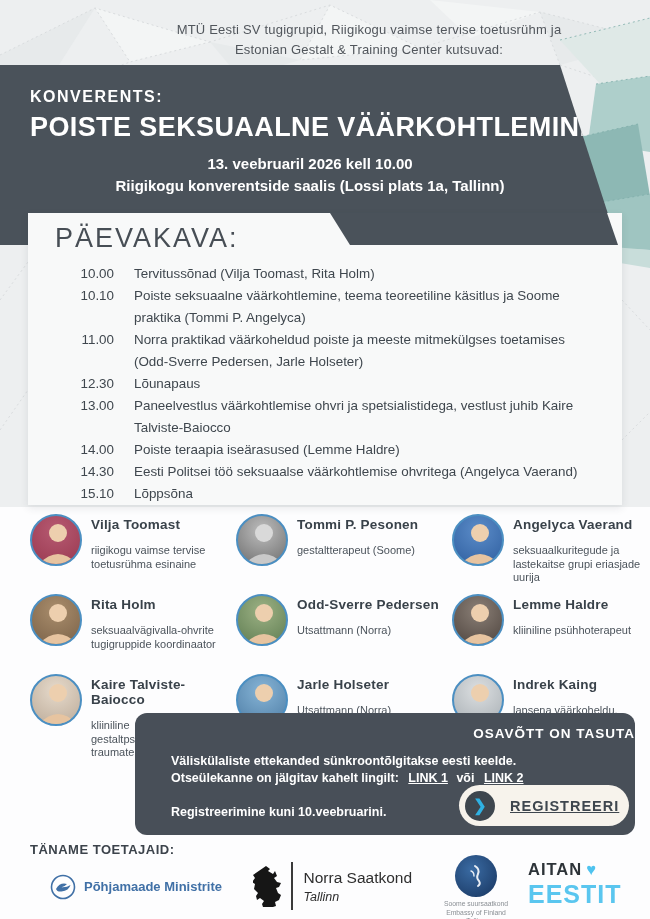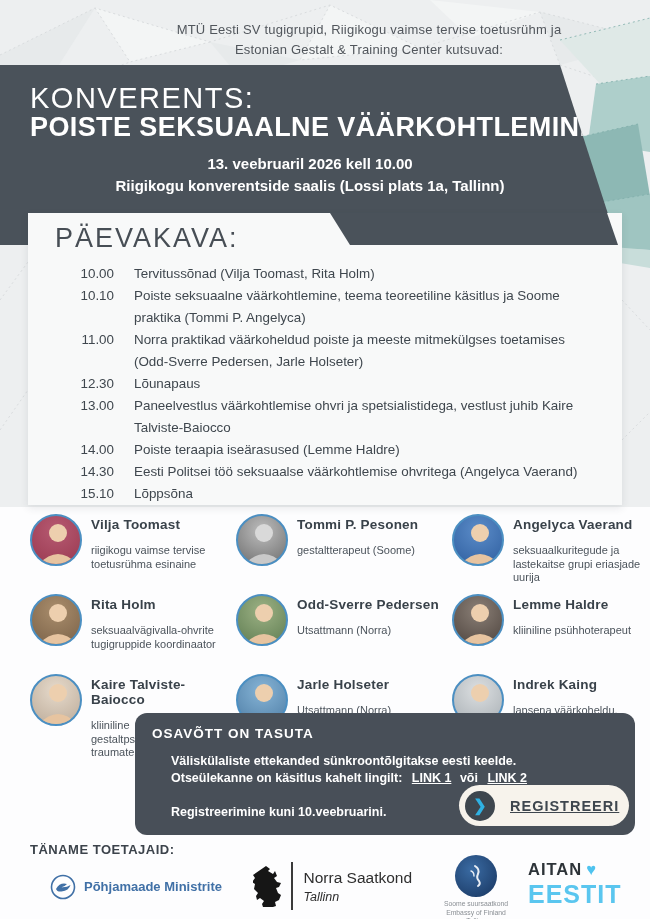--- a/index.html
+++ b/index.html
@@ -22,22 +22,22 @@
 
   
   .banner {
     position:absolute; top:65px; left:0; width:650px; height:180px; z-index:2;
     background:#4a525a;
     -webkit-clip-path:polygon(0 0, 560px 0, 618px 100%, 0 100%);
     clip-path:polygon(0 0, 560px 0, 618px 100%, 0 100%);
     color:#ffffff;
   }
   .banner .kicker {
-    position:absolute; left:30px; top:17px;
-    font-size:29px; font-weight:400; letter-spacing:1.5px;
+    position:absolute; left:30px; top:23px;
+    font-size:16px; font-weight:700; letter-spacing:1.5px;
   }
   .banner .title {
     position:absolute; left:30px; top:47px; width:580px;
     font-size:27px; font-weight:800; letter-spacing:.4px; white-space:nowrap;
   }
   .banner .when, .banner .where {
     position:absolute; left:0; width:620px; text-align:center; font-weight:700;
   }
   .banner .when  { top:90px;  font-size:15px; }
   .banner .where { top:112px; font-size:15px; }
@@ -86,21 +86,21 @@
   .sp-text { padding-top:3px; }
   .sp-name { font-size:13.5px; font-weight:700; color:#39424a; letter-spacing:.2px; }
   .sp-role { font-size:11px; line-height:13.5px; color:#4b535b; margin-top:12px; max-width:138px; }
 
   
   .info-box {
     position:absolute; left:135px; top:713px; width:500px; height:122px; z-index:3;
     background:#484f58; border-radius:12px; color:#ffffff;
   }
   .info-title {
-    position:absolute; top:13px; left:0; width:100%; text-align:left;
+    position:absolute; top:13px; left:0; width:100%; text-align:right;
     font-size:13.5px; font-weight:700; letter-spacing:1px;padding-left:17px;
   }
   .info-l1 { position:absolute; left:36px; top:41px; font-size:12.5px; font-weight:700; }
   .info-l2 { position:absolute; left:36px; top:58px; font-size:12.5px; font-weight:700; }
   .info-l2 .lnk { text-decoration:underline; margin-left:6px; cursor:pointer; }
   .info-l2 .sep { margin-left:5px; }
   .info-l3 { position:absolute; left:36px; top:92px; font-size:12.5px; font-weight:700; }
   .register-btn {
     position:absolute; left:324px; top:72px; width:170px; height:41px;
     background:#f7f3ec; border-radius:21px; display:flex; align-items:center;
@@ -341,21 +341,21 @@
         <div class="sp-role">lapsena väärkoheldu, panelist</div>
       </div>
     </div>
 
   </div>
 
   <div class="info-box">
     <div class="info-title">OSAVÕTT ON TASUTA</div>
     <div class="info-l1">Väliskülaliste ettekanded sünkroontõlgitakse eesti keelde.</div>
     <div class="info-l2">
-      <span>Otseülekanne on käsitlus kahelt lingilt:</span>
+      <span>Otseülekanne on jälgitav kahelt lingilt:</span>
       <span class="lnk">LINK 1</span>
       <span class="sep">või</span>
       <span class="lnk">LINK 2</span>
     </div>
     <div class="info-l3">Registreerimine kuni 10.veebruarini.</div>
     <button class="register-btn">
       <span class="circ">❯</span>
       <span class="lbl">REGISTREERI</span>
     </button>
   </div>

